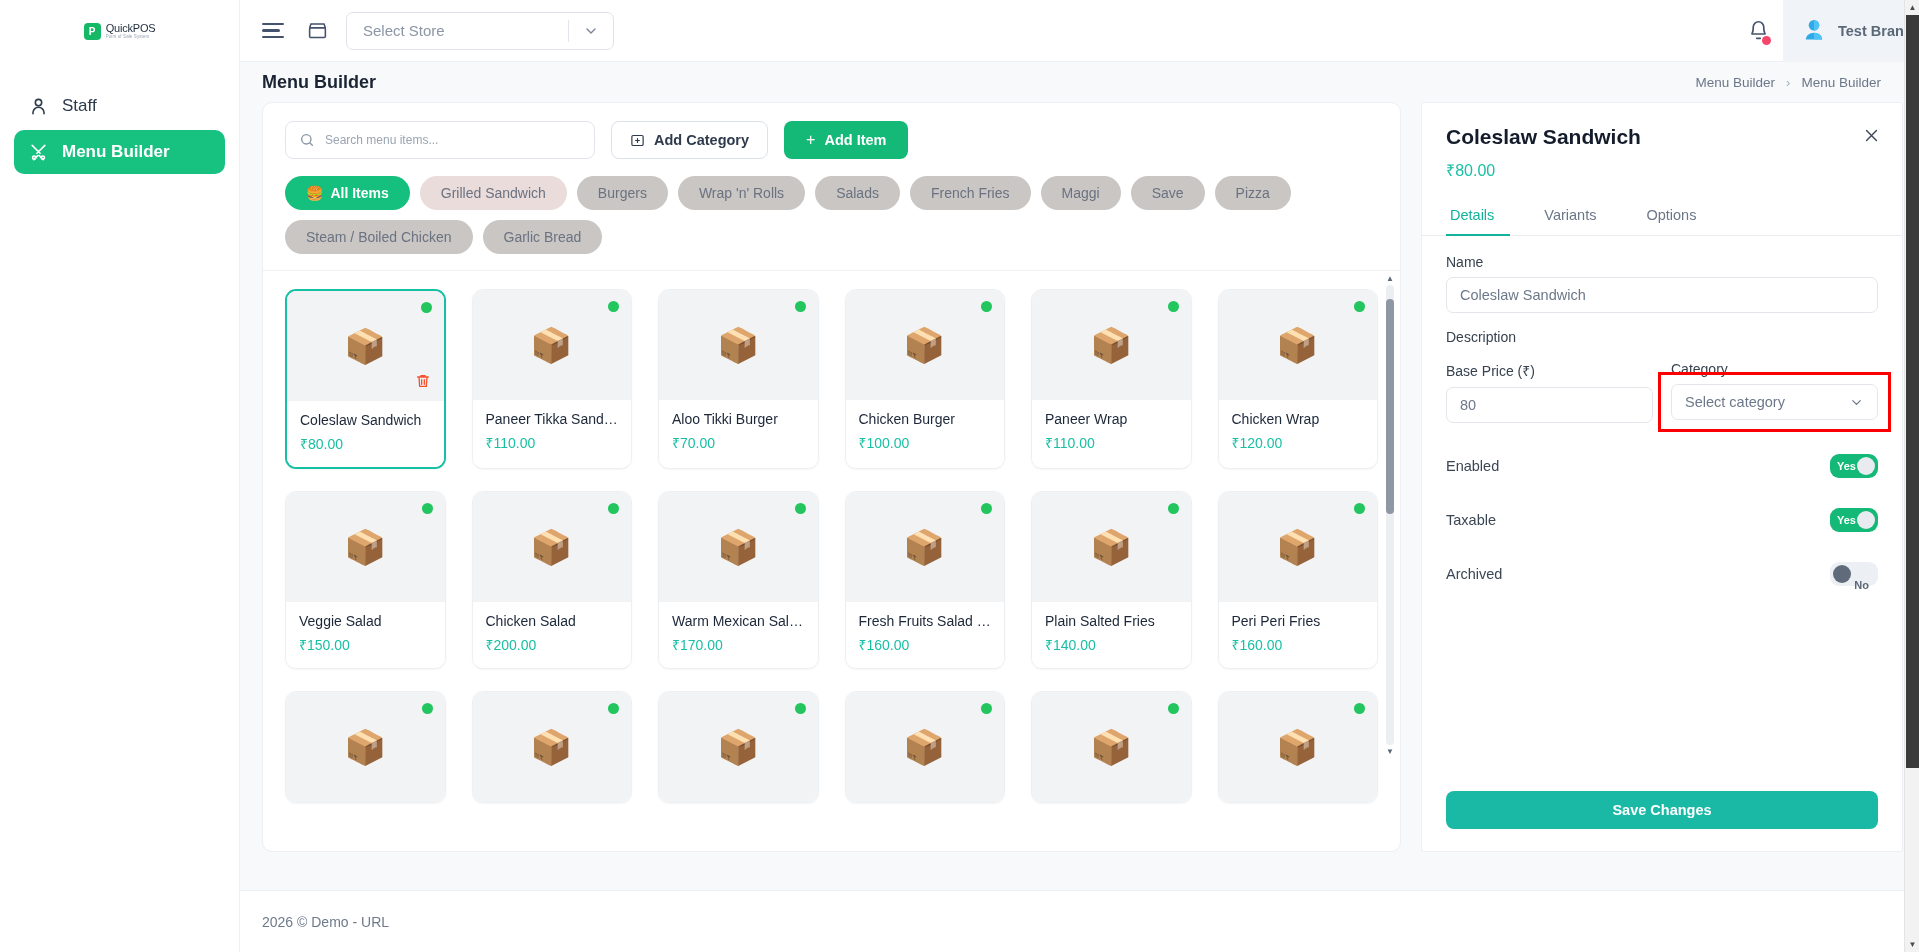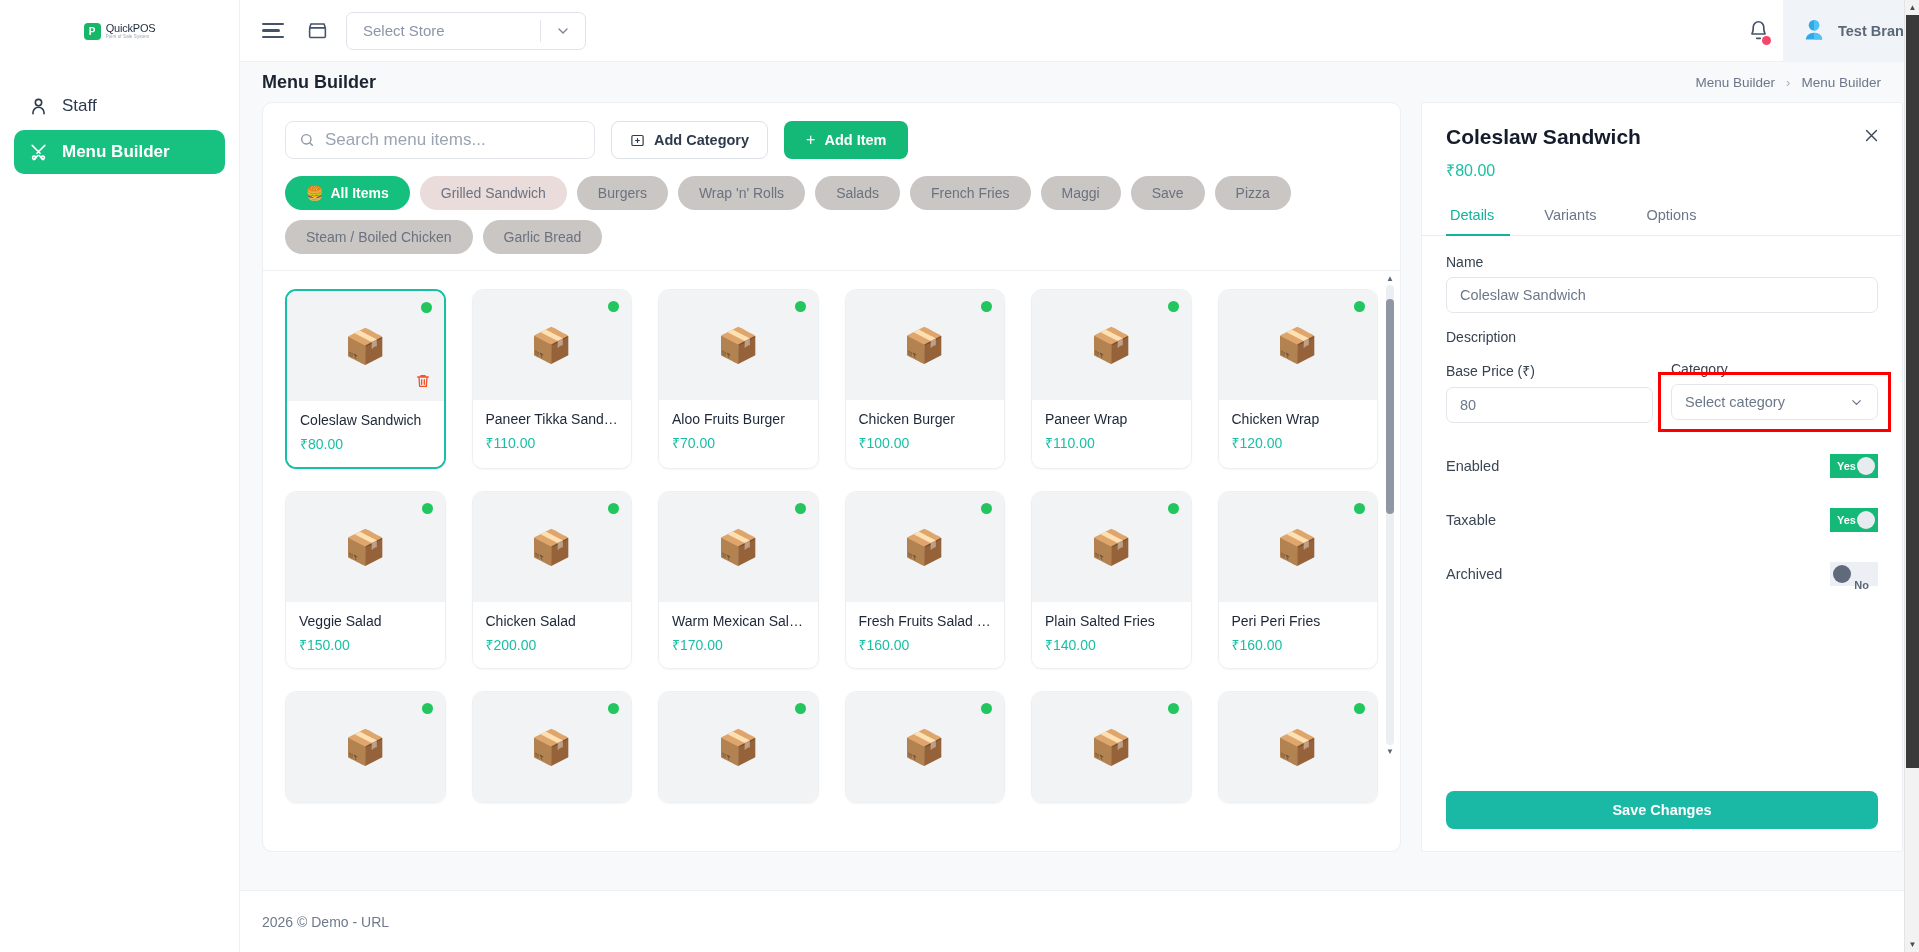--- a/index.html
+++ b/index.html
@@ -49,21 +49,21 @@
     flex-shrink: 0;
   }
   .hamburger { width: 26px; height: 26px; display: flex; flex-direction: column; justify-content: center; gap: 4px; cursor: pointer; }
   .hamburger i { display: block; height: 2.2px; background: #44526b; border-radius: 2px; }
   .hamburger i:nth-child(1) { width: 22px; }
   .hamburger i:nth-child(2) { width: 18px; }
   .hamburger i:nth-child(3) { width: 22px; }
   .store-icon { width: 26px; height: 26px; display: flex; align-items: center; justify-content: center; color: #44526b; }
 
   .store-select {
-    width: 240px; height: 38px; border: 1px solid #dfe3e9; border-radius: 7px;
+    width: 268px; height: 38px; border: 1px solid #dfe3e9; border-radius: 7px;
     background: #fff; display: flex; align-items: center; cursor: pointer;
   }
   .store-select .val { flex: 1; padding-left: 16px; font-size: 15px; color: #8b95a5; }
   .store-select .divider { width: 1px; height: 22px; background: #e2e6ec; }
   .store-select .caret { width: 44px; display: flex; align-items: center; justify-content: center; color: #7b8798; }
 
   .topbar-right { margin-left: auto; display: flex; align-items: center; height: 62px; }
   .bell-wrap { position: relative; width: 50px; display: flex; align-items: center; justify-content: center; cursor: pointer; }
   .bell-wrap svg { width: 21px; height: 21px; color: #44526b; }
   .bell-dot { position: absolute; top: 16px; right: 12px; width: 9px; height: 9px; border-radius: 50%; background: #f4466a; }
@@ -92,21 +92,21 @@
     display: flex; flex-direction: column; min-width: 0;
     height: 750px;
   }
 
   .builder-toolbar { display: flex; align-items: center; gap: 16px; padding: 18px 22px 0 22px; }
   .search-box {
     width: 310px; height: 38px; border: 1px solid #e1e5ea; border-radius: 8px;
     display: flex; align-items: center; gap: 10px; padding: 0 13px; background: #fff;
   }
   .search-box svg { width: 16px; height: 16px; color: #8a95a4; flex-shrink: 0; }
-  .search-box input { border: 0; outline: 0; font-size: 17px; color: #8b5cf6; width: 100%; font-family: inherit; background: transparent; }
+  .search-box input { border: 0; outline: 0; font-size: 12px; color: #8b5cf6; width: 100%; font-family: inherit; background: transparent; }
   .search-box input::placeholder { color: #9aa4b2; }
 
   .btn-outline {
     height: 38px; padding: 0 18px; border: 1px solid #dde2e8; border-radius: 8px;
     background: #fff; display: flex; align-items: center; gap: 9px;
     font-size: 14.5px; color: #2f3b4c; font-weight: 600; cursor: pointer; font-family: inherit;
   }
   .btn-outline svg { width: 15px; height: 15px; }
   .btn-primary {
     height: 38px; padding: 0 22px; border: 0; border-radius: 8px;
@@ -199,21 +199,21 @@
   .select-box .chev { margin-left: auto; color: #6c7889; display: flex; }
   .select-box .chev svg { width: 15px; height: 15px; }
   .hl-box {
     position: absolute; left: -13px; top: -12px; right: -13px; bottom: -12px;
     border: 3px solid #fa0000; pointer-events: none;
   }
 
   .toggle-row { display: flex; align-items: center; height: 54px; }
   .toggle-label { font-size: 14.5px; color: #3b4654; }
   .toggle {
-    margin-left: auto; width: 48px; height: 24px; border-radius: 0;
+    margin-left: auto; width: 48px; height: 24px; border-radius: 9px;
     display: flex; align-items: center; cursor: pointer; position: relative; text-align: right;
   }
   .toggle.on { background: #14b877; justify-content: flex-start; padding-left: 7px; }
   .toggle.off { background: #eceff3; justify-content: flex-end; padding-right: 9px; }
   .toggle .tlabel { font-size: 11px; font-weight: bold; }
   .toggle.on .tlabel { color: #ffffff; }
   .toggle.off .tlabel { color: #5c6878; margin-top: 21px; }
   .knob { position: absolute; width: 18px; height: 18px; border-radius: 50%; }
   .toggle.on .knob { right: 3px; background: #e8ebef; }
   .toggle.off .knob { left: 3px; background: #5f6b7b; }
@@ -418,21 +418,21 @@
                   <div class="item-name">Paneer Tikka Sandwi...</div>
                   <div class="item-price">₹110.00</div>
                 </div>
               </div>
               <div class="item-card">
                 <div class="item-thumb">
                   <span class="emoji">📦</span>
                   <span class="dot-avail"></span>
                 </div>
                 <div class="item-body">
-                  <div class="item-name">Aloo Fruits Burger</div>
+                  <div class="item-name">Aloo Tikki Burger</div>
                   <div class="item-price">₹70.00</div>
                 </div>
               </div>
               <div class="item-card">
                 <div class="item-thumb">
                   <span class="emoji">📦</span>
                   <span class="dot-avail"></span>
                 </div>
                 <div class="item-body">
                   <div class="item-name">Chicken Burger</div>

